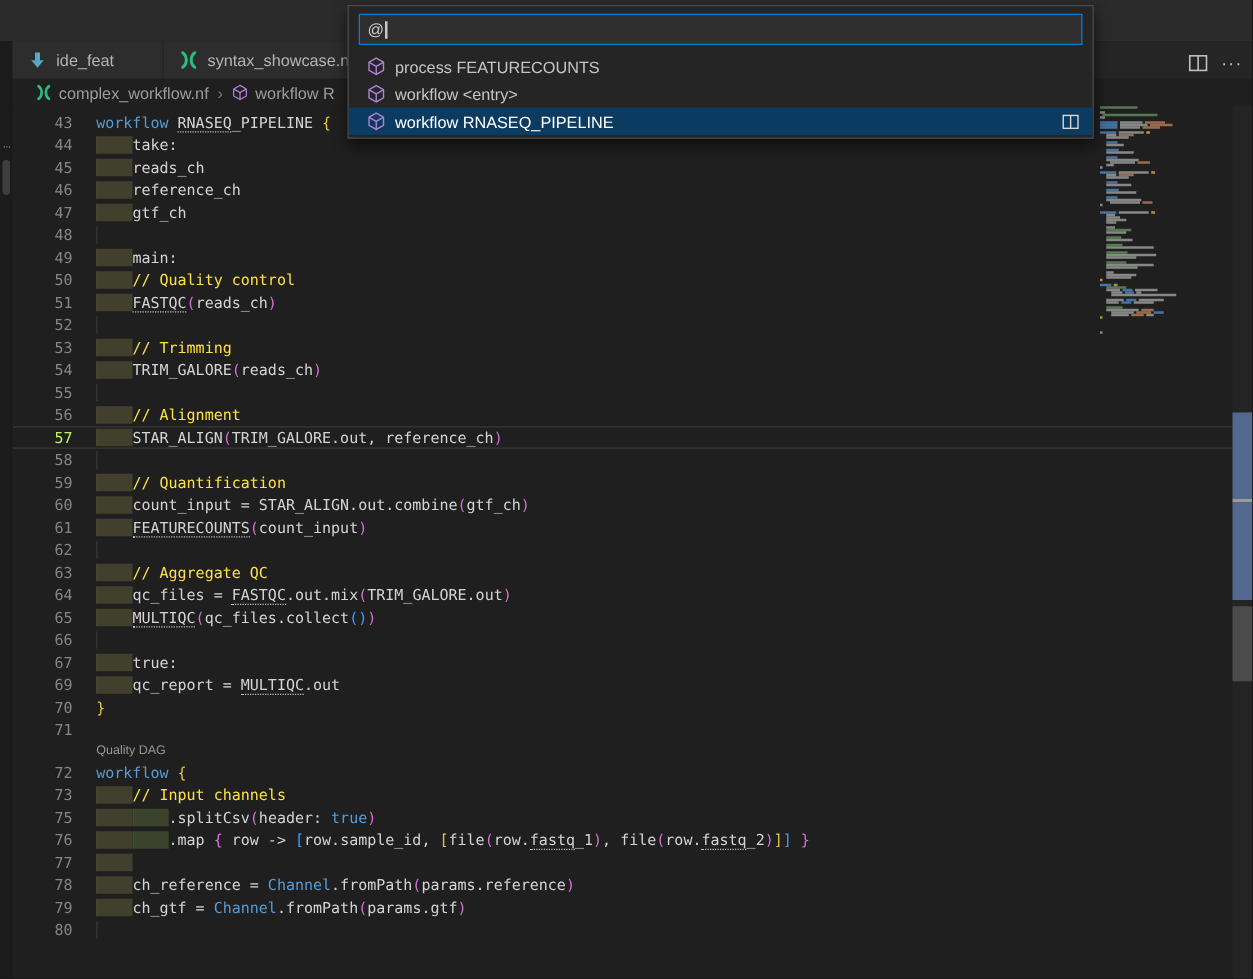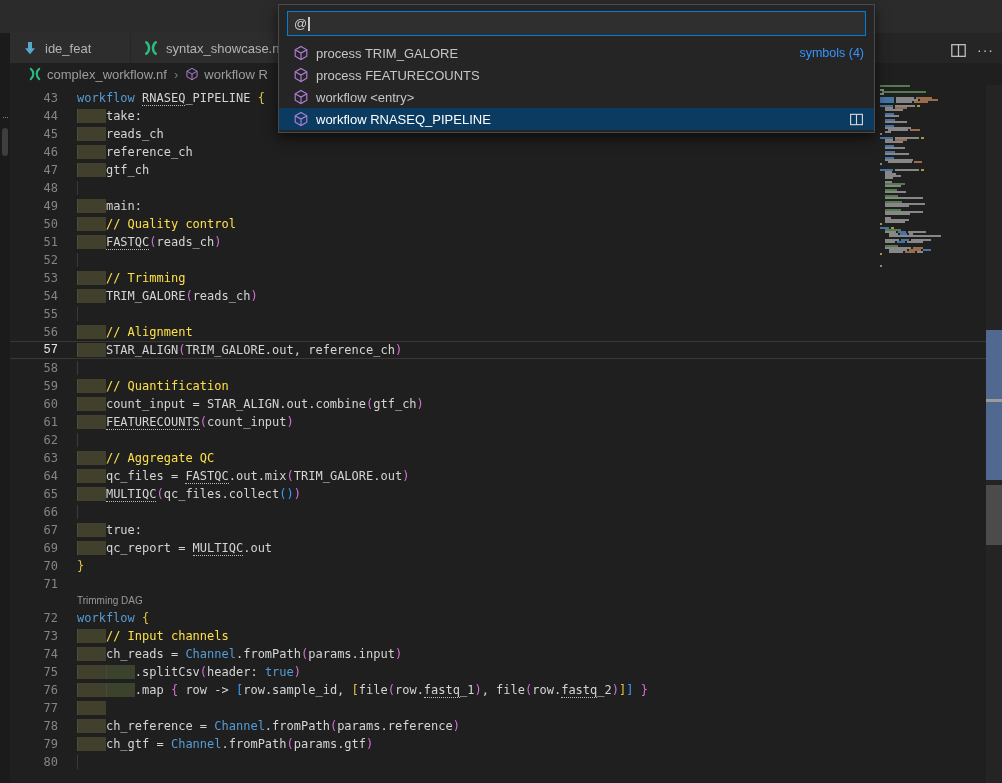--- a/index.html
+++ b/index.html
@@ -25,21 +25,21 @@
   .breadcrumb{position:absolute;left:10px;top:63px;width:992px;height:22px;background:#1f1f1f;
     display:flex;align-items:center;gap:5px;padding-left:18px;color:#9d9d9d;font-size:13px;white-space:nowrap;}
   .breadcrumb .bicon{width:14px;height:14px;}
   .crumb-sep{color:#7a7a7a;font-size:13px;padding:0 2px;}
 
   
   .editor{position:absolute;left:10px;top:85px;width:992px;height:698px;background:#1f1f1f;overflow:hidden;padding-top:4px;}
   .code-row{position:relative;height:18px;font-family:"DejaVu Sans Mono",monospace;font-size:12px;line-height:18px;}
   .code-row.cur{box-shadow:inset 0 1px 0 #383838, inset 0 -1px 0 #383838;}
   .num{position:absolute;left:0;top:0;width:48px;text-align:right;color:#858585;}
-  .cur .num{color:#e5e5e5;font-family:Liberation Mono, monospace;}
+  .cur .num{color:#bef264;}
   .ln{position:absolute;left:67px;top:0;white-space:pre;}
   .codelens{position:relative;height:16px;line-height:15px;padding-left:67px;
     font-family:"Liberation Sans",sans-serif;font-size:10px;color:#999999;}
 
   
   .k{color:#569cd6}.t{color:#d4d4d4}.c{color:#fde047}.y{color:#e2c541}.m{color:#d670d6}.b{color:#3b9eff}
   .tsp{color:#d4d4d4;border-bottom:1px dotted #bdbdbd;}
   .i1{background:#41402c;box-shadow:inset 1px 0 0 rgba(255,255,255,.07);}
   .i2{background:#3c432d;box-shadow:inset 1px 0 0 rgba(255,255,255,.05);}
   .gd{box-shadow:inset 1px 0 0 #3a3a3a;}
@@ -238,32 +238,28 @@
           <span class="ln"><span class="i1">    </span><span class="t">qc_report = </span><span class="tsp">MULTIQC</span><span class="t">.out</span></span>
         </div>
         <div class="code-row">
           <span class="num">70</span>
           <span class="ln"><span class="y">}</span></span>
         </div>
         <div class="code-row">
           <span class="num">71</span>
           <span class="ln"></span>
         </div>
-        <div class="codelens">Trimming DAG</div>
+        <div class="codelens">Quality DAG</div>
         <div class="code-row">
           <span class="num">72</span>
           <span class="ln"><span class="k">workflow </span><span class="y">{</span></span>
         </div>
         <div class="code-row">
           <span class="num">73</span>
           <span class="ln"><span class="i1">    </span><span class="c">// Input channels</span></span>
-        </div>
-        <div class="code-row">
-          <span class="num">74</span>
-          <span class="ln"><span class="i1">    </span><span class="t">ch_reads = </span><span class="k">Channel</span><span class="t">.fromPath</span><span class="m">(</span><span class="t">params.input</span><span class="m">)</span></span>
         </div>
         <div class="code-row">
           <span class="num">75</span>
           <span class="ln"><span class="i1">    </span><span class="i2">    </span><span class="t">.splitCsv</span><span class="m">(</span><span class="t">header: </span><span class="k">true</span><span class="m">)</span></span>
         </div>
         <div class="code-row">
           <span class="num">76</span>
           <span class="ln"><span class="i1">    </span><span class="i2">    </span><span class="t">.map </span><span class="m">{</span><span class="t"> row -&gt; </span><span class="b">[</span><span class="t">row.sample_id, </span><span class="y">[</span><span class="t">file</span><span class="m">(</span><span class="t">row.</span><span class="tsp">fastq</span><span class="t">_1</span><span class="m">)</span><span class="t">, file</span><span class="m">(</span><span class="t">row.</span><span class="tsp">fastq</span><span class="t">_2</span><span class="m">)</span><span class="y">]</span><span class="b">]</span><span class="t"> </span><span class="m">}</span></span>
         </div>
         <div class="code-row">
@@ -390,29 +386,20 @@
     <div class="q-input">
       <span>@</span>
       <span class="caret"></span>
     </div>
     <div class="q-list" id="q-list">
         <div class="q-row">
           <span class="qicon"><svg viewBox="0 0 16 16" width="16" height="16" fill="none" stroke="#b180d7" stroke-width="1.1">
               <path d="M8 1.5 L13.8 4.8 V11.2 L8 14.5 L2.2 11.2 V4.8 Z"></path>
               <path d="M2.4 4.9 L8 8.1 L13.6 4.9 M8 8.1 V14.3"></path>
             </svg></span>
-          <span>process TRIM_GALORE</span>
-          <span class="q-spacer"></span>
-          <span class="q-badge">symbols (4)</span>
-        </div>
-        <div class="q-row">
-          <span class="qicon"><svg viewBox="0 0 16 16" width="16" height="16" fill="none" stroke="#b180d7" stroke-width="1.1">
-              <path d="M8 1.5 L13.8 4.8 V11.2 L8 14.5 L2.2 11.2 V4.8 Z"></path>
-              <path d="M2.4 4.9 L8 8.1 L13.6 4.9 M8 8.1 V14.3"></path>
-            </svg></span>
           <span>process FEATURECOUNTS</span>
           <span class="q-spacer"></span>
         </div>
         <div class="q-row">
           <span class="qicon"><svg viewBox="0 0 16 16" width="16" height="16" fill="none" stroke="#b180d7" stroke-width="1.1">
               <path d="M8 1.5 L13.8 4.8 V11.2 L8 14.5 L2.2 11.2 V4.8 Z"></path>
               <path d="M2.4 4.9 L8 8.1 L13.6 4.9 M8 8.1 V14.3"></path>
             </svg></span>
           <span>workflow &lt;entry&gt;</span>
           <span class="q-spacer"></span>

